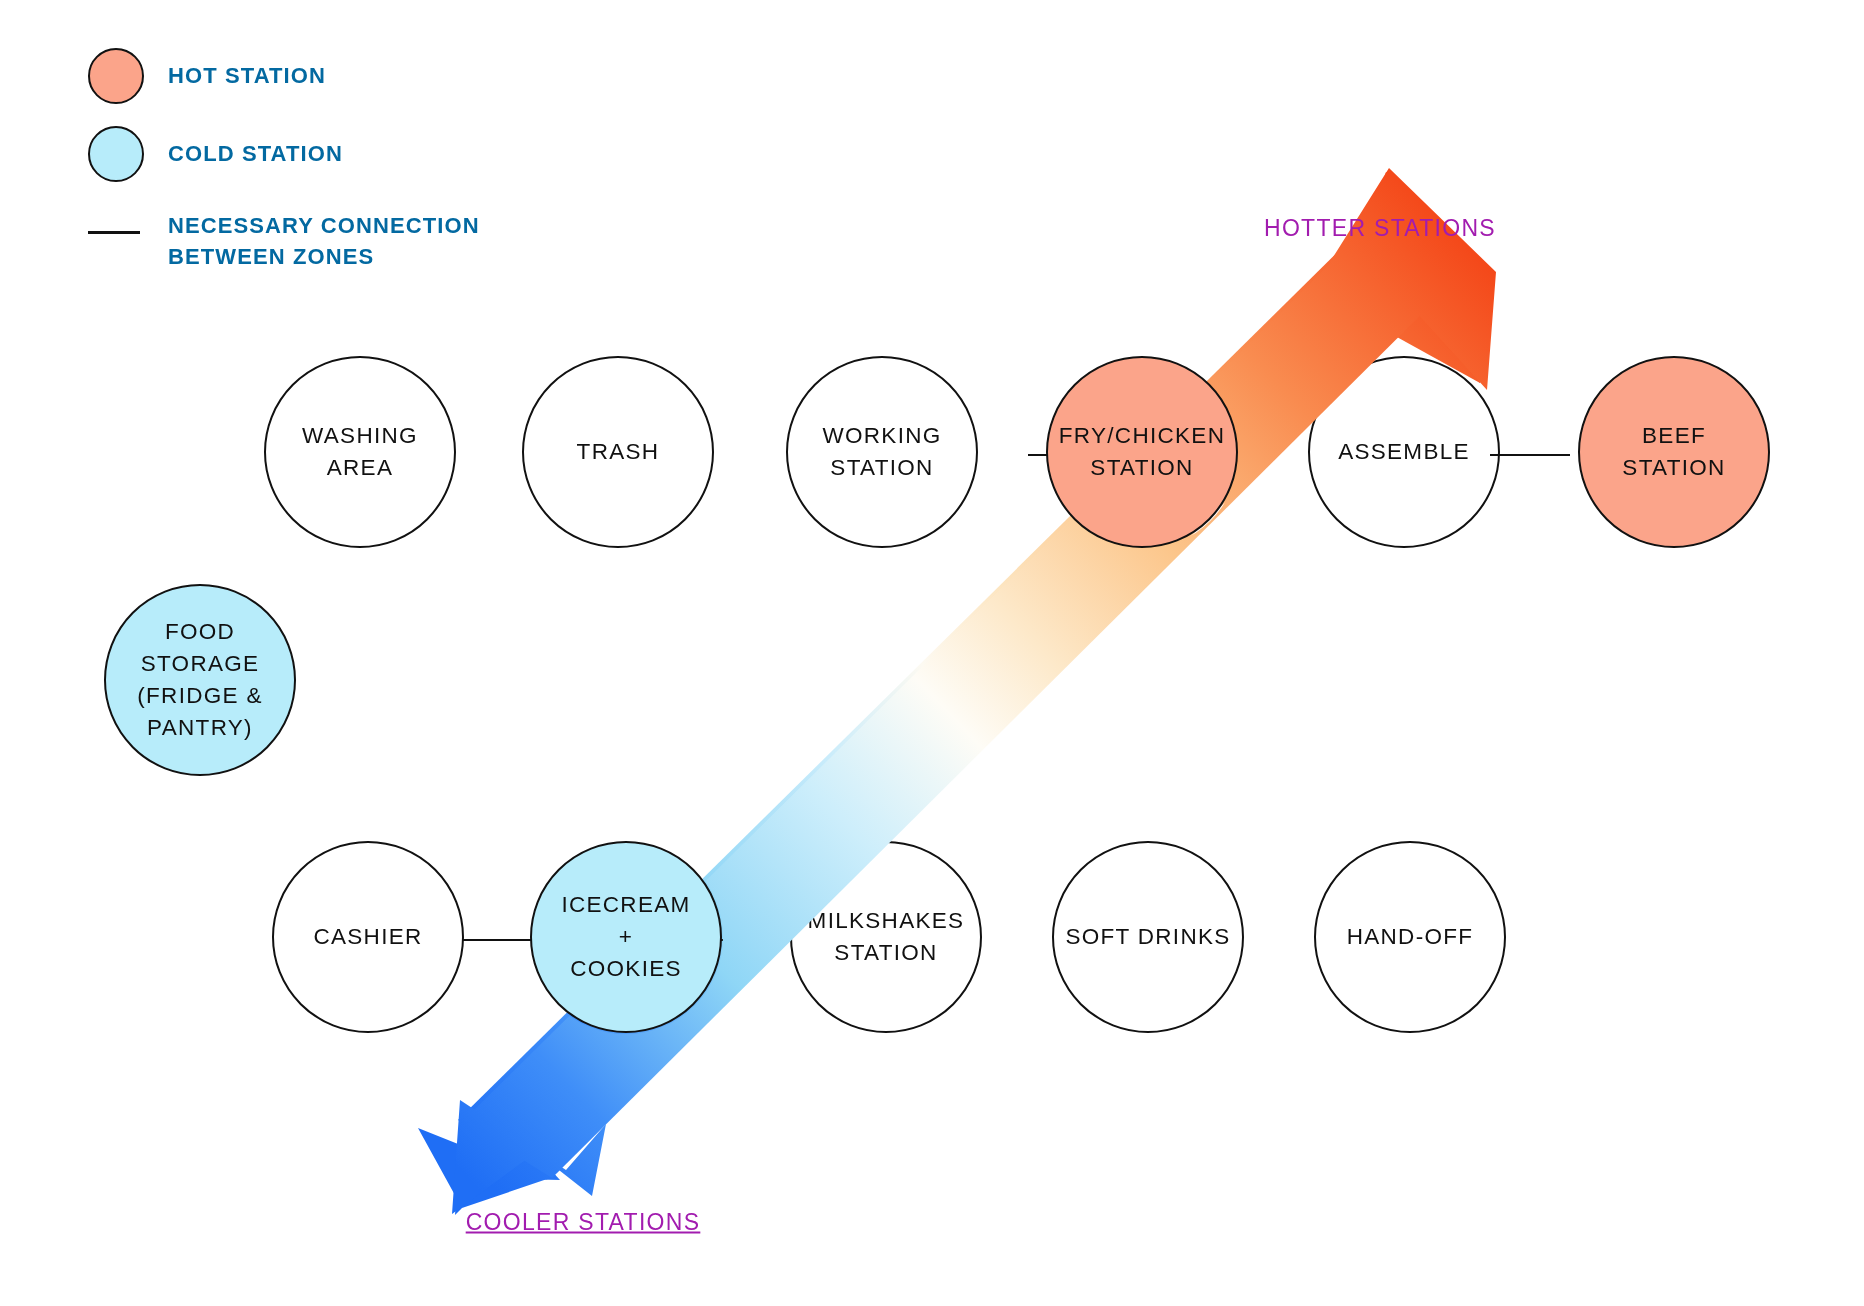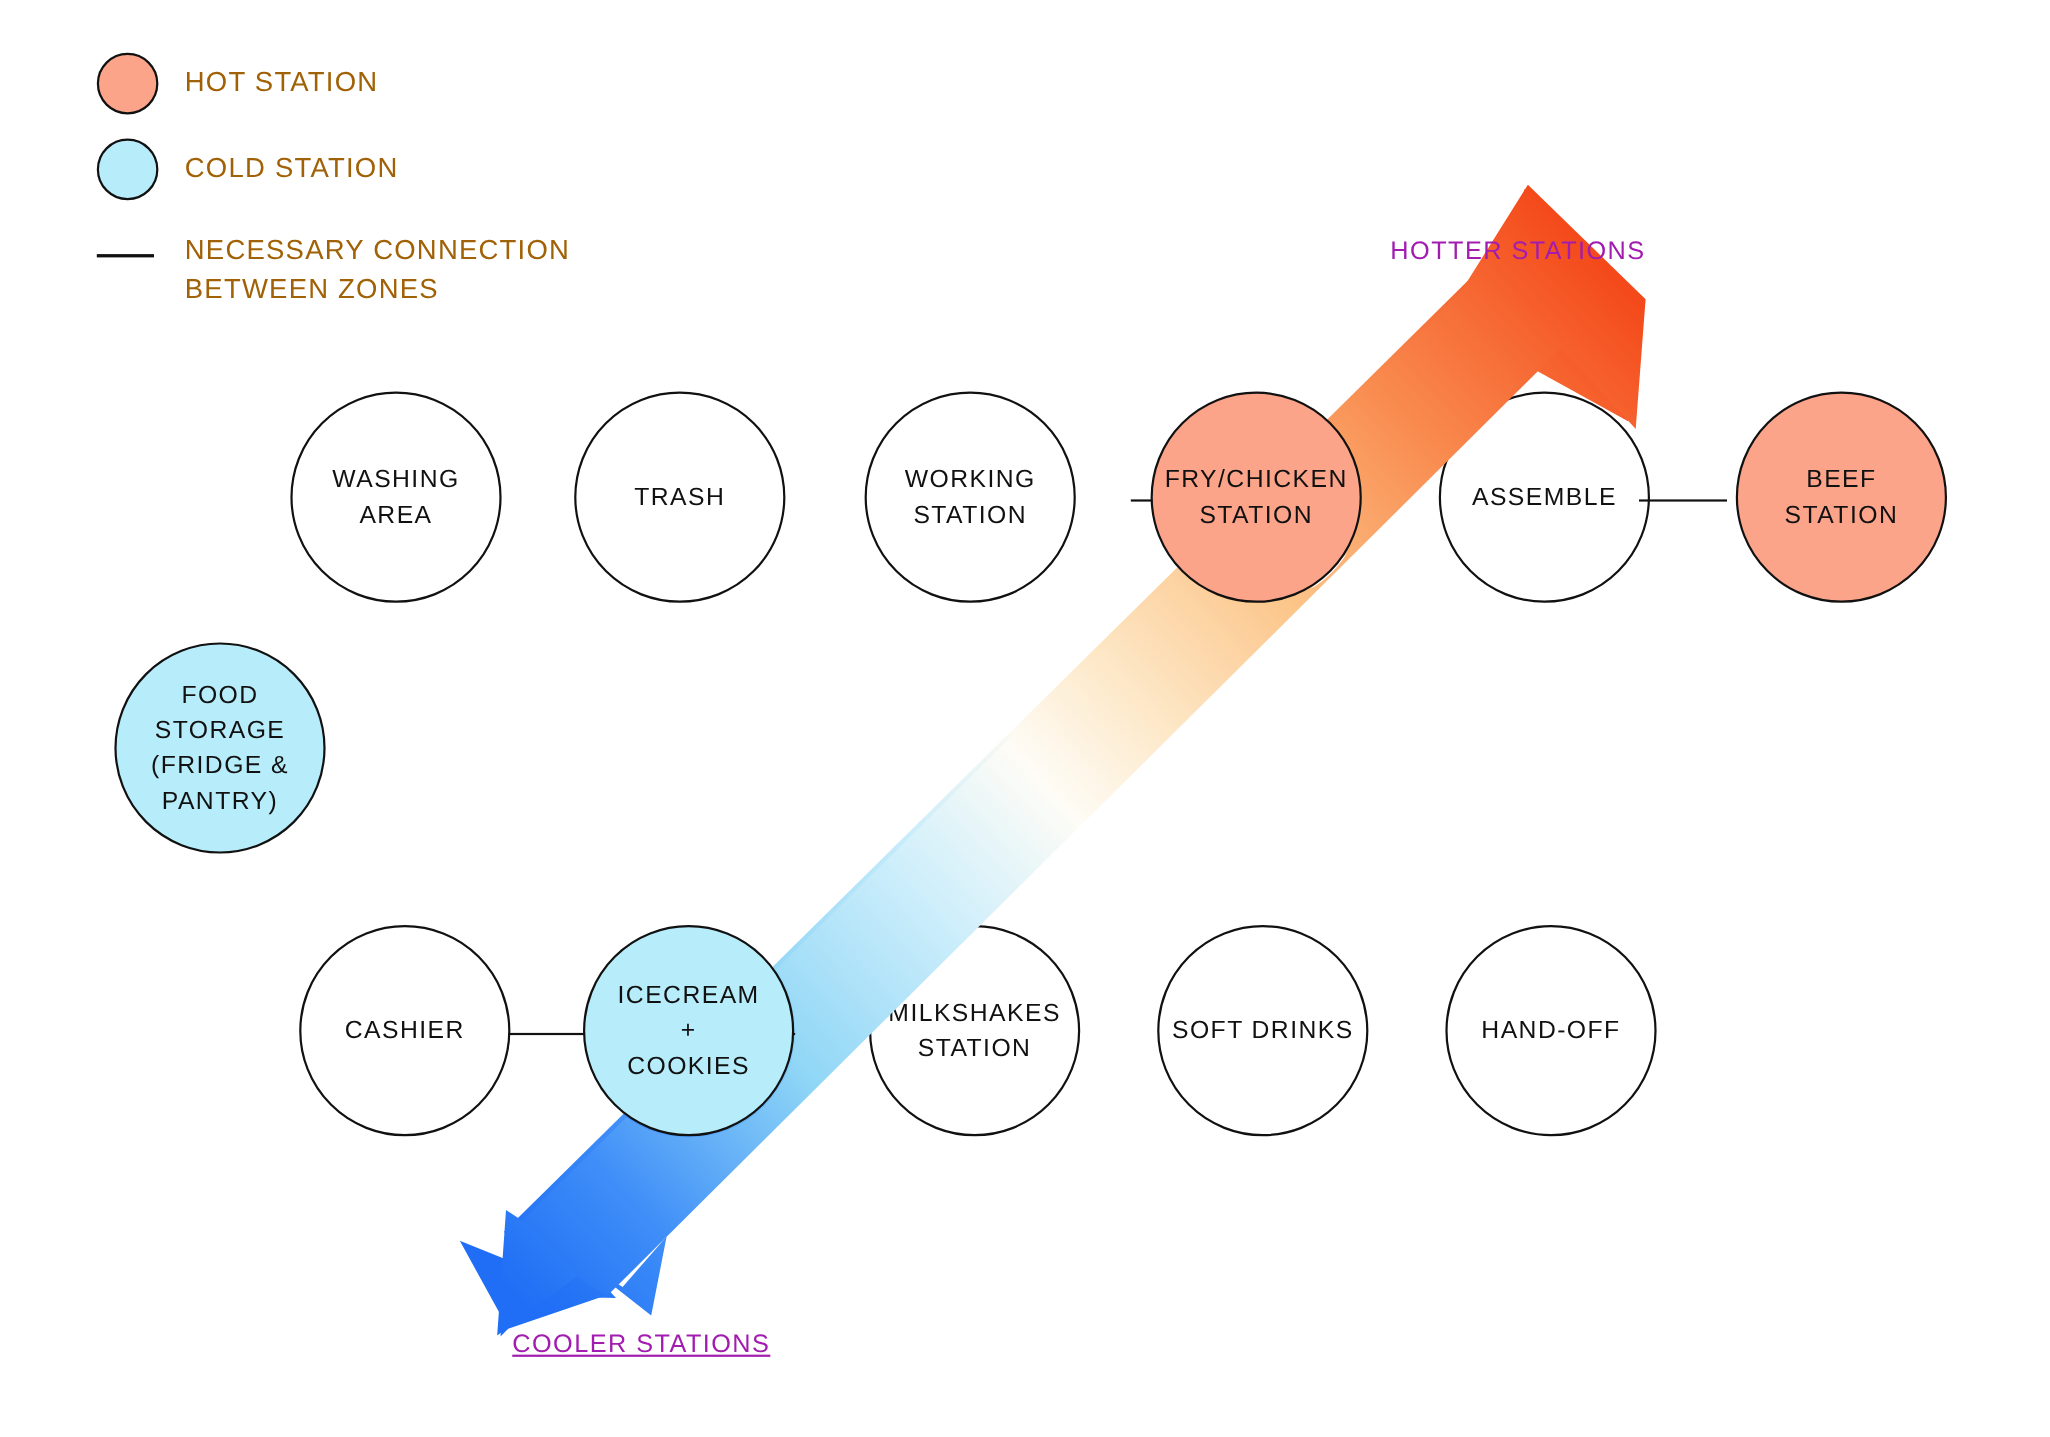--- a/index.html
+++ b/index.html
@@ -21,27 +21,27 @@
     border:2.6px solid #111;
     box-sizing:border-box;
     flex:0 0 auto;
   }
   .legend-swatch.hot{background:#fba48a;}
   .legend-swatch.cold{background:#b7ecfa;}
   .legend-line-wrap{width:56px;height:56px;display:flex;align-items:center;flex:0 0 auto;}
   .legend-line{width:52px;height:3px;background:#111;}
   .legend-text{
     margin-left:24px;
-    font-size:25px;
+    font-size:22px;
     letter-spacing:1.1px;
-    color:#a16207;
+    color:#0369a1;
     line-height:1.42;
     white-space:pre-line;
     align-self:center;
-    font-weight:400;
+    font-weight:700;
   }
   .legend-row.conn .legend-text{align-self:flex-start;margin-top:6px;}
 
   
   .arrow-svg{position:absolute;left:0;top:0;width:1864px;height:1306px;pointer-events:none;}
   .arrow-under{z-index:5;}
   .arrow-over{z-index:25;}
 
   
   .node{

